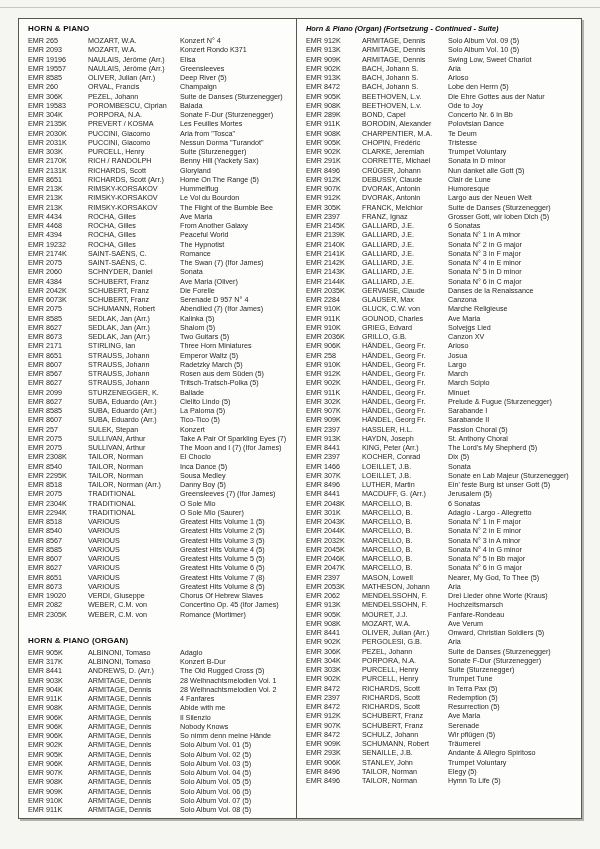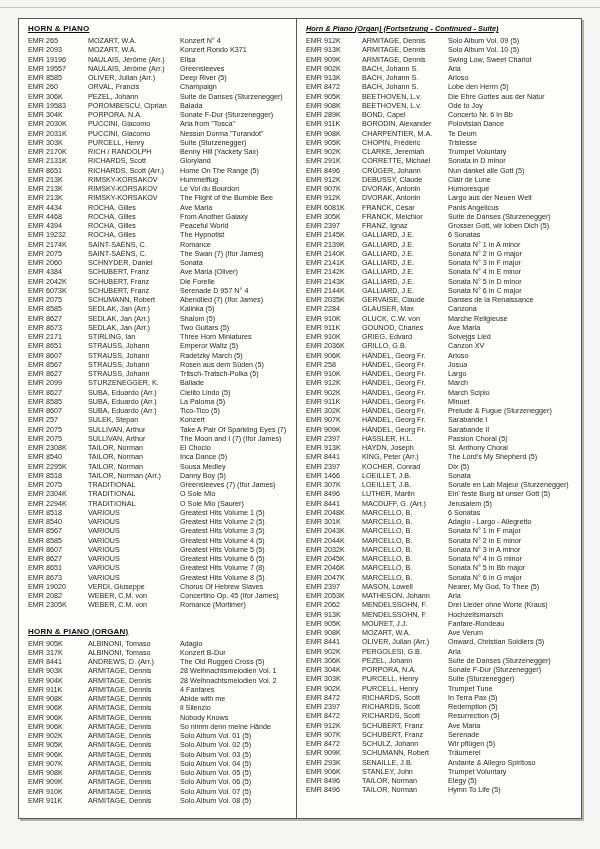--- a/index.html
+++ b/index.html
@@ -48,21 +48,20 @@
   }
   .col-1 { flex: 1; }
   .section-title {
     font-size: 8px;
     font-weight: bold;
     color: #0d0d0d;
     line-height: 12px;
     letter-spacing: 0.2px;
     white-space: nowrap;
     margin-bottom: 1px;
-    text-decoration: underline;
   }
   .section-title.italic {
     font-style: italic;
     font-size: 7.4px;
     letter-spacing: 0;
   }
   .section-title.gap-above { margin-top: 16px; }
   .row {
     display: flex;
     font-size: 7.2px;
@@ -123,20 +122,25 @@
           <span class="c-emr">EMR 19583</span>
           <span class="c-comp">POROMBESCU, Ciprian</span>
           <span class="c-title">Balada</span>
         </div>
         <div class="row">
           <span class="c-emr">EMR 304K</span>
           <span class="c-comp">PORPORA, N.A.</span>
           <span class="c-title">Sonate F-Dur (Sturzenegger)</span>
         </div>
         <div class="row">
+          <span class="c-emr">EMR 2135K</span>
+          <span class="c-comp">PREVERT / KOSMA</span>
+          <span class="c-title">Les Feuilles Mortes</span>
+        </div>
+        <div class="row">
           <span class="c-emr">EMR 2030K</span>
           <span class="c-comp">PUCCINI, Giacomo</span>
           <span class="c-title">Aria from "Tosca"</span>
         </div>
         <div class="row">
           <span class="c-emr">EMR 2031K</span>
           <span class="c-comp">PUCCINI, Giacomo</span>
           <span class="c-title">Nessun Dorma "Turandot"</span>
         </div>
         <div class="row">
@@ -570,25 +574,20 @@
         </div>
         <div class="row">
           <span class="c-emr">EMR 907K</span>
           <span class="c-comp">DVORAK, Antonin</span>
           <span class="c-title">Humoresque</span>
         </div>
         <div class="row">
           <span class="c-emr">EMR 912K</span>
           <span class="c-comp">DVORAK, Antonin</span>
           <span class="c-title">Largo aus der Neuen Welt</span>
-        </div>
-        <div class="row">
-          <span class="c-emr">EMR 6081K</span>
-          <span class="c-comp">FRANCK, César</span>
-          <span class="c-title">Panis Angelicus</span>
         </div>
         <div class="row">
           <span class="c-emr">EMR 305K</span>
           <span class="c-comp">FRANCK, Melchior</span>
           <span class="c-title">Suite de Danses (Sturzenegger)</span>
         </div>
         <div class="row">
           <span class="c-emr">EMR 2397</span>
           <span class="c-comp">FRANZ, Ignaz</span>
           <span class="c-title">Grosser Gott, wir loben Dich (5)</span>

